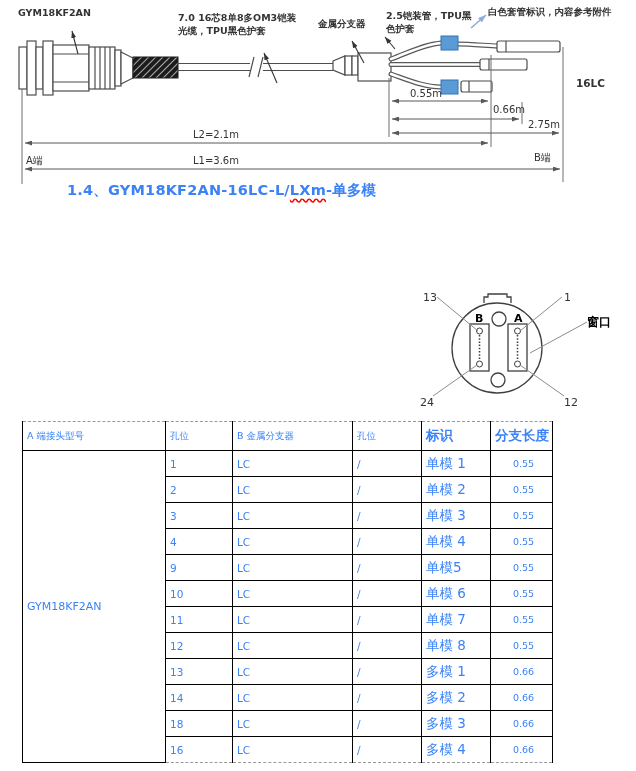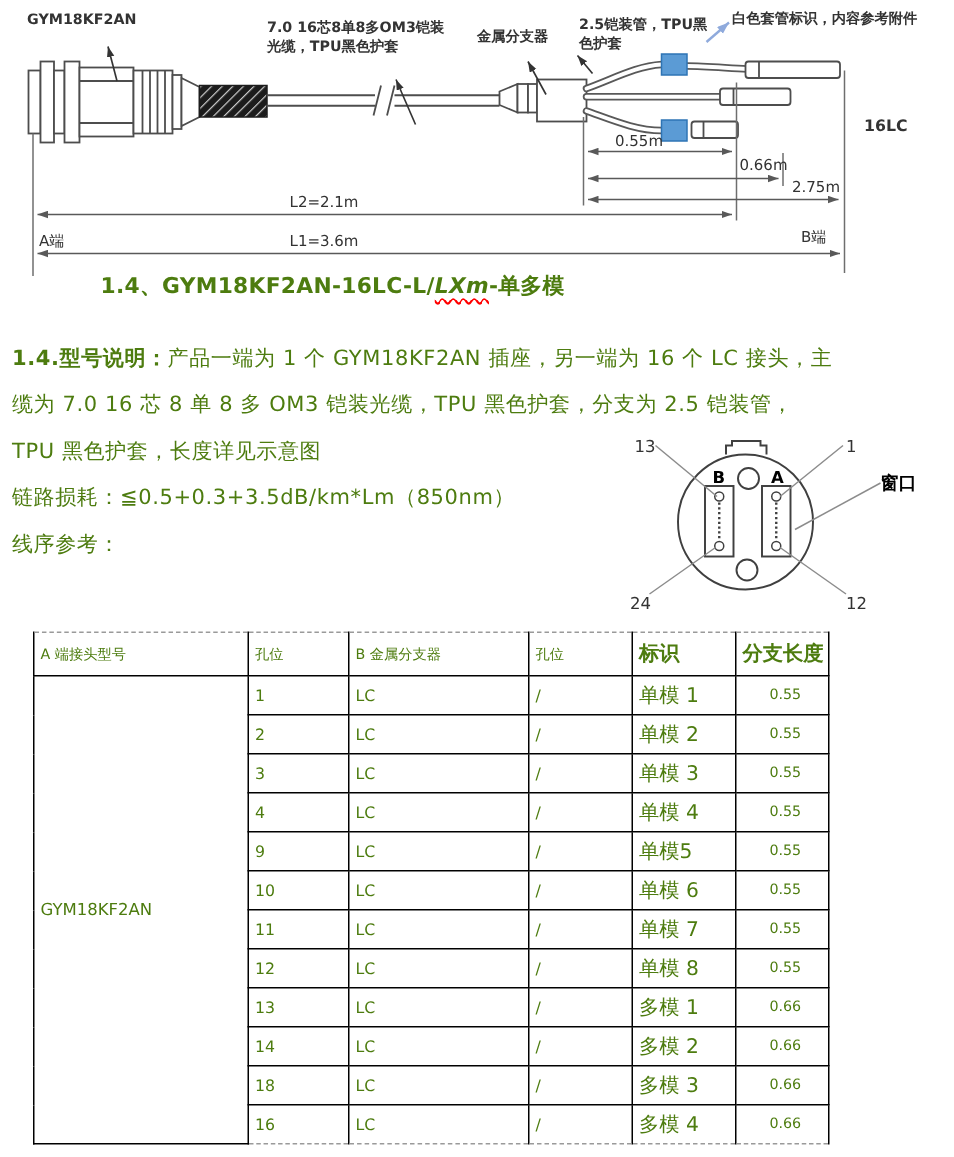--- a/index.html
+++ b/index.html
@@ -1,23 +1,23 @@
 <!DOCTYPE html>
 <html><head>
 <meta charset="utf-8">
 <style>
   html,body{margin:0;padding:0;background:#fff;}
   #page{position:relative;width:636px;height:771px;background:#ffffff;overflow:hidden;
-        font-family:"DejaVu Sans","Liberation Sans",sans-serif;color:#4d7c0f;}
+        font-family:"DejaVu Sans","Liberation Sans",sans-serif;color:#3b82f6;}
   svg text{font-family:"DejaVu Sans","Liberation Sans",sans-serif;}
   .ann{fill:#333;font-weight:bold;}
   .dim{fill:#333;}
   #section-title{position:absolute;left:67px;top:181px;font-size:14.5px;font-weight:bold;
         letter-spacing:0.2px;white-space:nowrap;}
-  .wavy{text-decoration:underline wavy #FF0000;text-decoration-skip-ink:none;text-underline-offset:3px;font-style:italic;}
+  .wavy{text-decoration:underline wavy #FF0000;text-decoration-skip-ink:none;text-underline-offset:3px;}
   #desc{position:absolute;left:8px;top:224px;width:585px;font-size:14px;line-height:31px;
         letter-spacing:0.4px;}
   #desc .b{font-weight:bold;}
   #pinout-wrap{position:absolute;left:405px;top:283px;width:231px;height:130px;}
   #conn-table{position:absolute;left:22px;top:421px;border-collapse:collapse;table-layout:fixed;
         width:500px;}
   #conn-table td,#conn-table th{border:1px solid #000;padding:0 0 0 4px;text-align:left;
         font-weight:normal;vertical-align:middle;overflow:hidden;white-space:nowrap;}
   #conn-table thead th{height:28px;font-size:9.5px;border-top:1px dashed #9a9a9a;}
   #conn-table thead th.big{font-size:13.5px;font-weight:bold;}
@@ -155,27 +155,20 @@
     <text class="dim" x="216" y="138" font-size="10" text-anchor="middle">L2=2.1m</text>
     <text class="dim" x="216" y="164" font-size="10" text-anchor="middle">L1=3.6m</text>
     <text class="dim" x="26" y="164" font-size="10">A端</text>
     <text class="dim" x="534" y="161" font-size="10">B端</text>
   </svg>
 
   <div id="section-title">
     <span>1.4、GYM18KF2AN-16LC-L/</span><span class="wavy">LXm</span><span>-单多模</span>
   </div>
 
-  <div id="desc">
-    <div><span class="b">1.4.型号说明：</span><span>产品一端为 1 个 GYM18KF2AN 插座，另一端为 16 个 LC 接头，主</span></div>
-    <div>缆为 7.0  16 芯 8 单 8 多 OM3 铠装光缆，TPU 黑色护套，分支为 2.5 铠装管，</div>
-    <div>TPU 黑色护套，长度详见示意图</div>
-    <div>链路损耗：≦0.5+0.3+3.5dB/km*Lm（850nm）</div>
-    <div>线序参考：</div>
-  </div>
 
   <div id="pinout-wrap">
     <svg width="231" height="130" viewBox="405 283 231 130">
       <g stroke="#404040" fill="#fff" stroke-width="1.3">
         <path d="M484,303 L484,297 L488,297 L488,294 L507,294 L507,297 L511,297 L511,303" fill="none"></path>
         <circle cx="497" cy="348" r="45"></circle>
         <circle cx="499" cy="319" r="7"></circle>
         <circle cx="498" cy="380" r="7"></circle>
         <rect x="470" y="324" width="19" height="47"></rect>
         <rect x="508" y="324" width="19" height="47"></rect>

